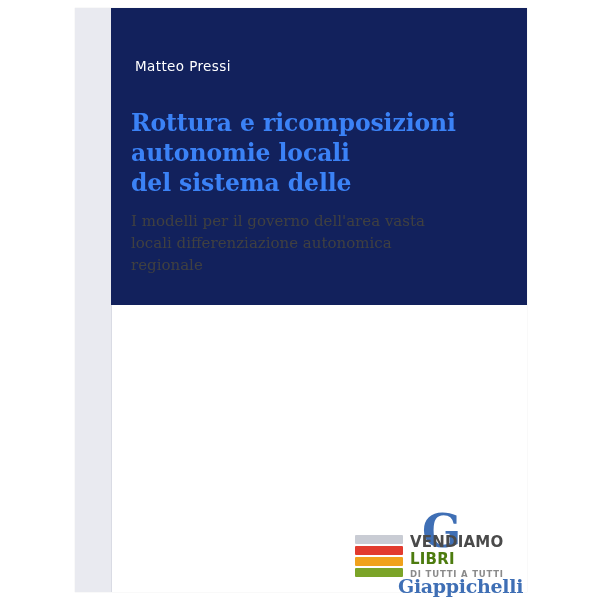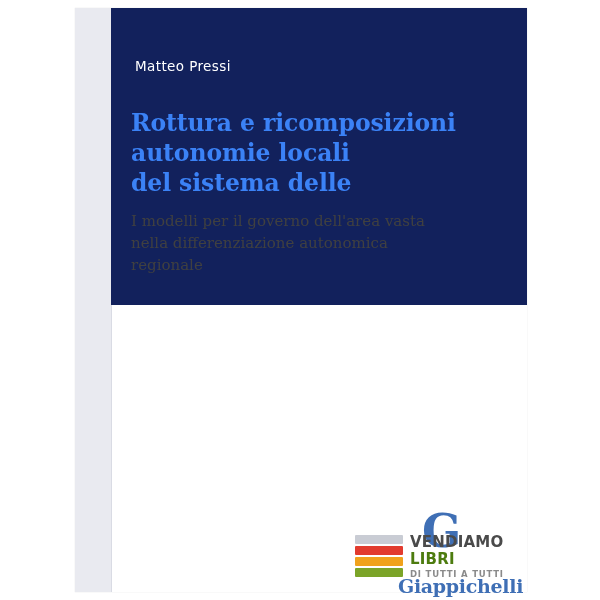--- a/index.html
+++ b/index.html
@@ -187,21 +187,21 @@
   <div class="author">Matteo Pressi</div>
 
   <div class="title">
     <div>Rottura e ricomposizioni</div>
     <div>autonomie locali</div>
     <div>del sistema delle</div>
   </div>
 
   <div class="subtitle">
     <div>I modelli per il governo dell'area vasta</div>
-    <div>nella differenziazione autonomica regionale</div>
+    <div>locali differenziazione autonomica regionale</div>
   </div>
 
   <div class="publisher">
     <div class="pub-g">G</div>
     <div class="pub-name">Giappichelli</div>
   </div>
 
   <div class="watermark">
     <div class="wm-books">
       <div class="wm-book wm-b1"></div>

